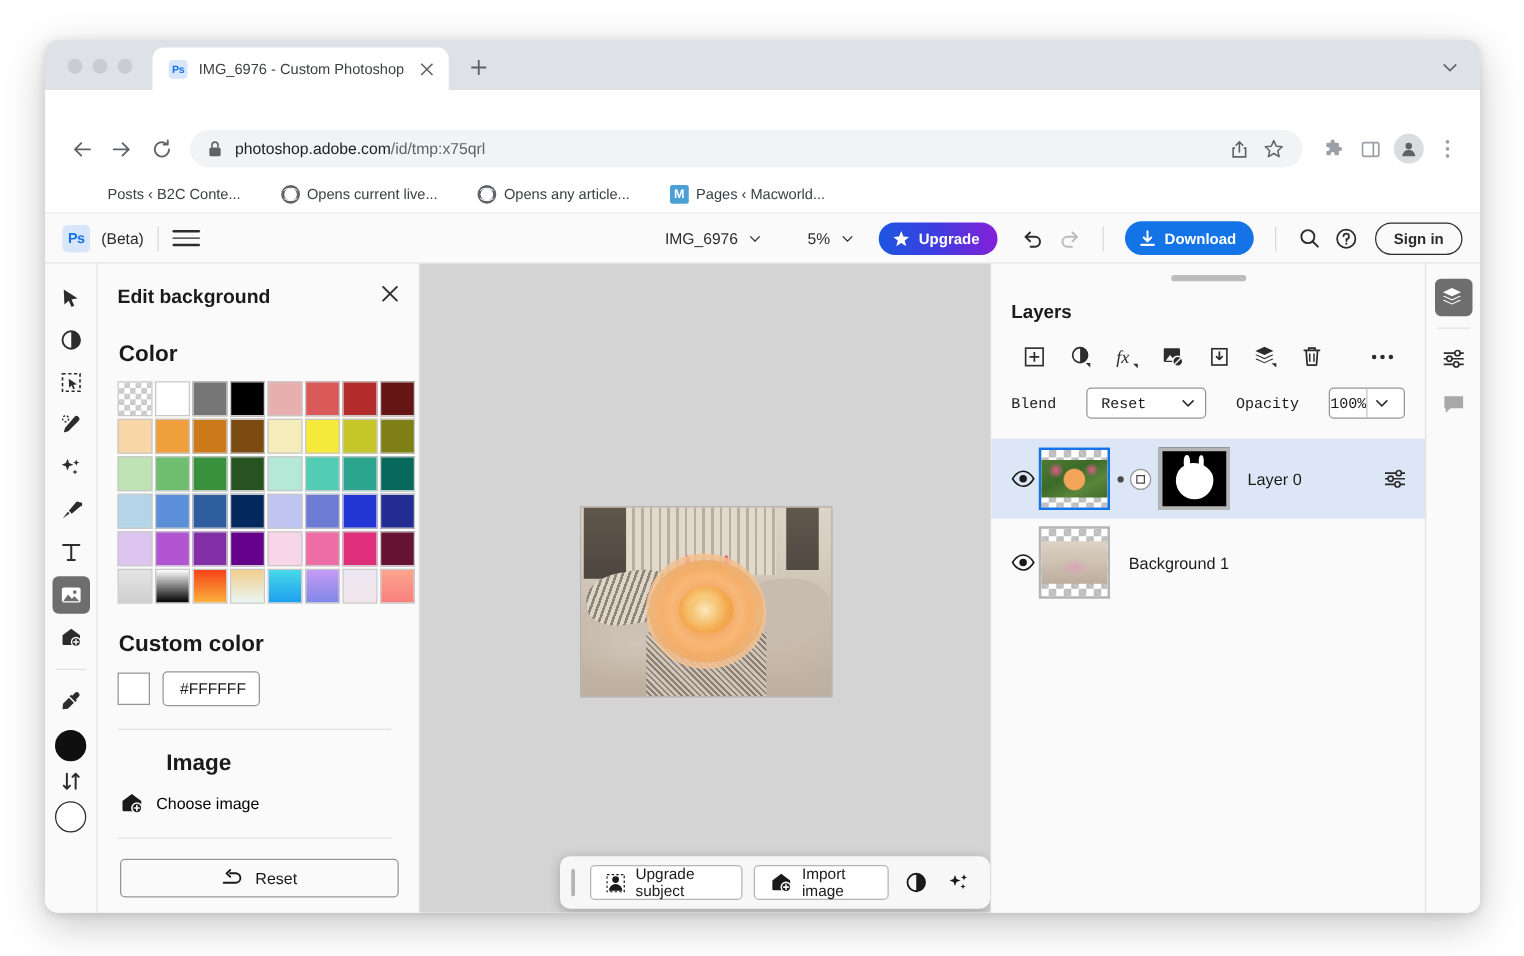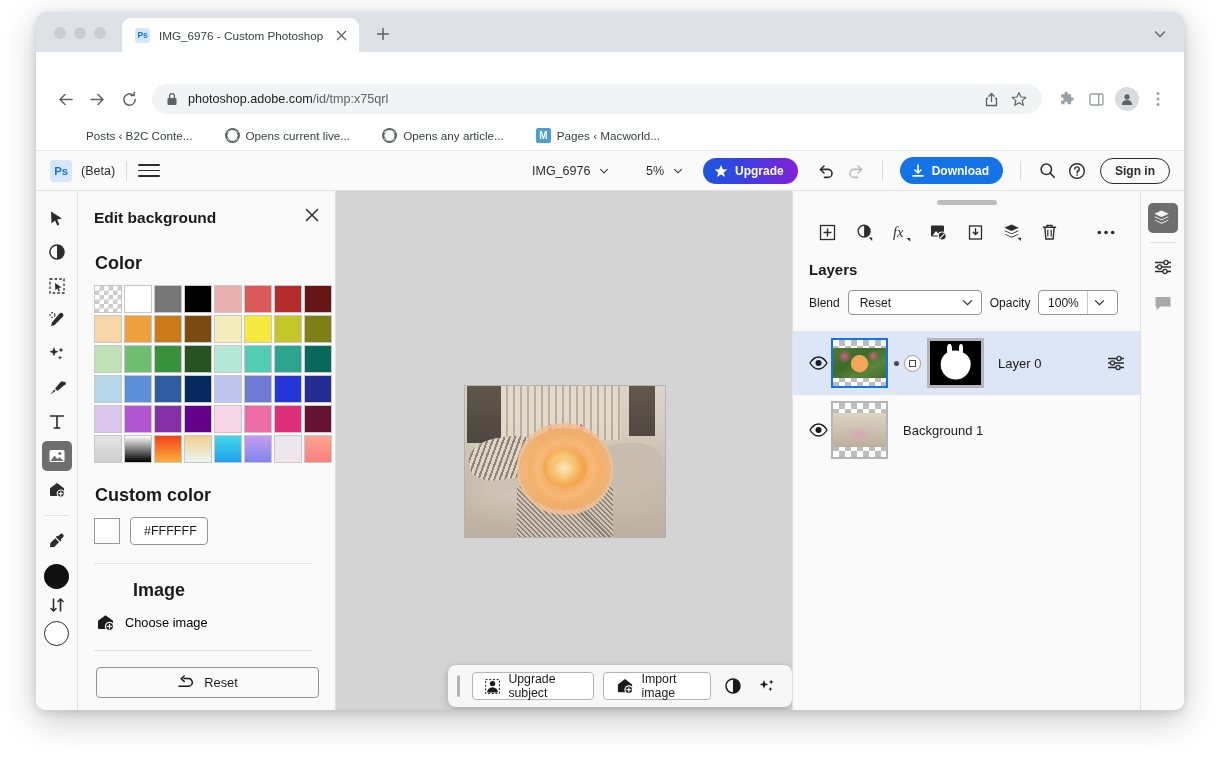--- a/index.html
+++ b/index.html
@@ -6,21 +6,21 @@
   html, body {
     width: 1219px; height: 765px;
     background: #ffffff;
     font-family: "Liberation Sans", sans-serif;
     overflow: hidden;
   }
 
   
   #browser-window {
     position: absolute;
-    left: 36px; top: 12px;
+    left: 36px; top: 32px;
     width: 1148px; height: 698px;
     background: #ffffff;
     border-radius: 10px;
     box-shadow: 0 10px 34px rgba(0,0,0,0.22), 0 2px 8px rgba(0,0,0,0.12);
     overflow: hidden;
   }
 
   
   #tab-strip {
     position: relative;
@@ -355,21 +355,21 @@
     position: relative;
     padding: 0 16px;
   }
   #panel-grip {
     width: 60px; height: 5px; border-radius: 3px;
     background: #bcbcbc; margin: 9px auto 0;
   }
   #layers-title { font-size: 15px; font-weight: bold; color: #1a1a1a; margin-top: 16px; }
   #layer-tools { display: flex; align-items: center; margin-top: 14px; }
   .ltool { width: 37px; height: 26px; display: flex; align-items: center; justify-content: center; color: #2c2c2c; position: relative; }
-  #blend-row { display: flex; align-items: center; margin-top: 12px; gap: 8px; }
+  #blend-row { display: flex; align-items: center; margin-top: 12px; gap: 24px; font-family: Liberation Mono, monospace; }
   .field-label { font-size: 12px; color: #1a1a1a; }
   #blend-select {
     width: 134px; height: 25px;
     border: 1px solid #959595; border-radius: 4px; background: #fff;
     display: flex; align-items: center; padding: 0 8px 0 11px;
     font-size: 12px; color: #1a1a1a;
   }
   #opacity-field {
     width: 80px; height: 25px;
     border: 1px solid #959595; border-radius: 4px; background: #fff;
@@ -884,20 +884,22 @@
                 <path d="M6 3 L7.2 6.2 L10.4 7.4 L7.2 8.6 L6 11.8 L4.8 8.6 L1.6 7.4 L4.8 6.2 Z" fill="currentColor"></path>
                 <path d="M13.2 2.4 L13.9 4.2 L15.7 4.9 L13.9 5.6 L13.2 7.4 L12.5 5.6 L10.7 4.9 L12.5 4.2 Z" fill="currentColor"></path>
                 <path d="M12.4 10 L13 11.5 L14.5 12.1 L13 12.7 L12.4 14.2 L11.8 12.7 L10.3 12.1 L11.8 11.5 Z" fill="currentColor"></path>
               </svg>
           </div>
         </div>
       </div>
 
       <div id="layers-panel">
         <div id="panel-grip"></div>
+        <div id="layers-title">Layers</div>
+
         <div id="layer-tools">
           <div class="ltool">
             <svg width="17" height="17" viewBox="0 0 17 17">
                 <rect x="1.5" y="1.5" width="14" height="14" stroke="currentColor" stroke-width="1.3" fill="none"></rect>
                 <path d="M8.5 4.6 V12.4 M4.6 8.5 H12.4" stroke="currentColor" stroke-width="1.4"></path>
               </svg>
           </div>
           <div class="ltool">
             <svg width="18" height="18" viewBox="0 0 20 20">
                 <circle cx="9" cy="9" r="6.6" stroke="currentColor" stroke-width="1.5" fill="none"></circle>
@@ -941,22 +943,20 @@
               </svg>
           </div>
           <div class="ltool" style="margin-left:auto;">
             <svg width="18" height="5" viewBox="0 0 18 5">
                 <circle cx="2.3" cy="2.5" r="1.8" fill="currentColor"></circle>
                 <circle cx="9" cy="2.5" r="1.8" fill="currentColor"></circle>
                 <circle cx="15.7" cy="2.5" r="1.8" fill="currentColor"></circle>
               </svg>
           </div>
         </div>
-
-        <div id="layers-title">Layers</div>
 
         <div id="blend-row">
           <span class="field-label">Blend</span>
           <div id="blend-select">
             <span>Reset</span>
             <span class="sel-caret">
               <svg width="11" height="7" viewBox="0 0 12 8">
                   <path d="M1 1.5 L6 6.5 L11 1.5" stroke="currentColor" stroke-width="1.4" fill="none"></path>
                 </svg>
             </span>

